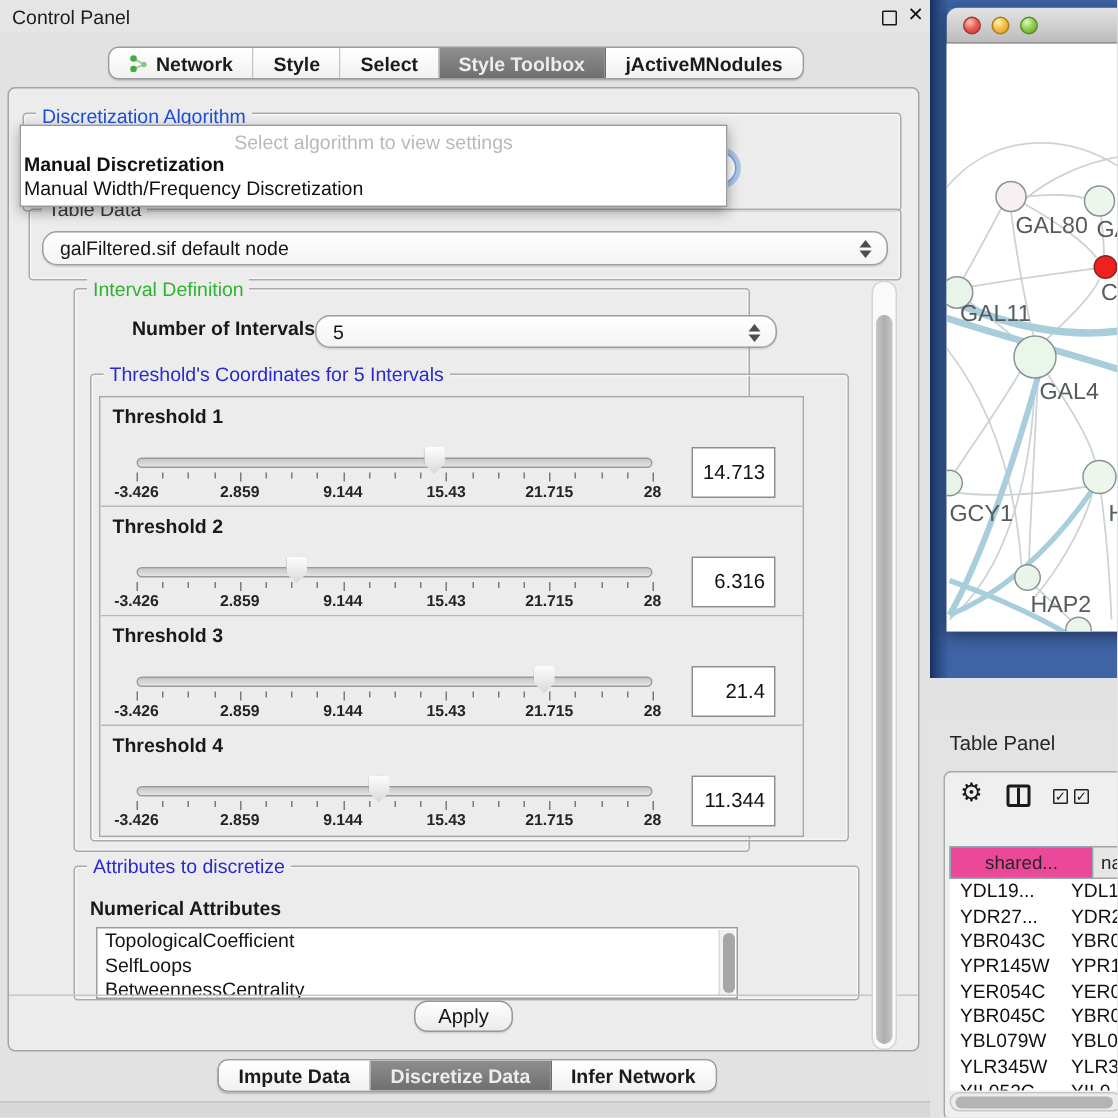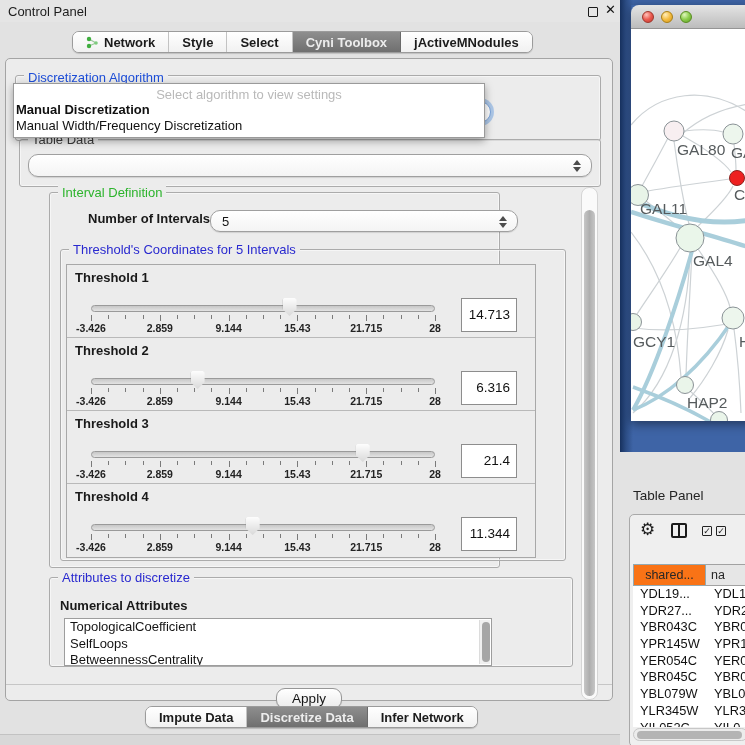--- a/index.html
+++ b/index.html
@@ -62,21 +62,21 @@
   .tick-lab { position:absolute; top:57px; width:48px; margin-left:-24px; text-align:center; font-size:10.5px; font-weight:700; color:#232323; }
   .thr-value { position:absolute; left:394px; top:33px; width:56px; height:34px; background:#fff; border:1px solid #8d8d8d; font-size:13.5px; color:#111; text-align:right; line-height:32px; padding-right:6px; }
 
   .attr-group { left:43px; top:518px; width:524px; height:90px; }
   .attr-title { position:absolute; left:10px; top:20px; font-size:13px; font-weight:700; color:#191919; }
   .listbox { position:absolute; left:14px; top:40px; width:428px; height:48px; background:#fff; border:1px solid #9d9d9d; overflow:hidden; }
   .list-item { font-size:13px; color:#141414; line-height:16.5px; padding-left:5px; white-space:nowrap; cursor:default; }
   .list-scroll { position:absolute; right:1px; top:1px; bottom:1px; width:11px; background:#f0f0f0; border-left:1px solid #dcdcdc; }
   .list-thumb { position:absolute; left:1.5px; top:2px; width:8px; height:40px; border-radius:4px; background:#a6a6a6; }
 
-  .apply-bar { position:absolute; left:0; right:0; top:625px; height:33px; border-top:1px solid #c6c6c6; }
+  .apply-bar { position:absolute; left:0; right:0; top:604px; height:33px; border-top:1px solid #c6c6c6; }
   .apply-btn { display:block; margin:3px auto 0; width:66px; height:21px; font-family:inherit; font-size:13.5px; color:#141414; background:linear-gradient(#ffffff,#ebebeb); border:1px solid #969696; border-radius:9px; box-shadow:0 1px 1px rgba(0,0,0,.12); cursor:pointer; }
 
   .v-scroll { position:absolute; left:575px; top:128px; width:17px; height:513px; background:#fafafa; border:1px solid #d5d5d5; border-radius:8px; }
   .v-thumb { position:absolute; left:2px; top:22px; width:11px; height:486px; border-radius:6px; background:linear-gradient(90deg,#c6c6c6,#aeaeae 50%,#c6c6c6); }
 
   .bottom-tabs { position:absolute; left:145px; top:706px; height:22px; display:flex; border:1px solid #9b9b9b; border-radius:7px; overflow:hidden; background:#fff; box-shadow:0 1px 1px rgba(0,0,0,.18); }
   .cp-bottomstrip { position:absolute; left:0; right:0; top:734px; bottom:0; background:#d8d8d8; border-top:1px solid #c2c2c2; }
 
   
   .right { position:absolute; left:620px; top:0; width:125px; height:745px; overflow:hidden; }
@@ -90,21 +90,21 @@
   .net-canvas { position:absolute; left:0; top:24px; width:130px; height:392px; background:#fff; overflow:hidden; cursor:crosshair; }
 
   .table-region { position:absolute; left:0; top:466px; width:125px; height:293px; background:#e3e3e3;margin-top:14px; }
   .tp-title { position:absolute; left:13px; top:8px; font-size:13.5px; color:#242424; }
   .tp-box { position:absolute; left:9px; top:34px; width:122px; height:233px; background:#efefef; border:1px solid #a9a9a9; border-radius:5px; }
   .gear { position:absolute; left:10px; top:4px; font-size:17px; color:#1c1c1c; cursor:pointer; }
   .cols-icon { position:absolute; left:41px; top:8px; width:16px; height:15px; border:2px solid #1a1a1a; border-radius:2px; cursor:pointer; }
   .cols-icon::after { content:""; position:absolute; left:5px; top:0; width:2px; height:11px; background:#1a1a1a; }
   .cb-icon { position:absolute; top:11px; width:10px; height:10px; border:1.6px solid #222; border-radius:1px; font-size:9px; line-height:8px; text-align:center; color:#222; font-weight:700; cursor:pointer; }
   .tp-header { position:absolute; left:3px; top:49px; right:0; height:22px; display:flex; font-size:12.5px; color:#262626; }
-  .tp-hc1 { width:73px; background:#f97316; border:1px solid #93a9b2; text-align:center; line-height:20px; }
+  .tp-hc1 { width:96px; background:#ec4899; border:1px solid #93a9b2; text-align:center; line-height:20px; }
   .tp-hc2 { flex:1; background:#e6e6e6; border:1px solid #a2a2a2; border-left:none; line-height:20px; padding-left:5px; }
   .tp-rows { position:absolute; left:3px; top:71px; right:0; height:141px; background:#fff; overflow:hidden; font-size:12.8px; color:#111; }
   .tp-row { display:flex; height:16.7px; line-height:16.7px; cursor:default; }
   .tp-c1 { width:75px; padding-left:7px; white-space:nowrap; overflow:hidden; }
   .tp-c2 { flex:1; padding-left:6px; white-space:nowrap; overflow:hidden; }
   .tp-hscroll { position:absolute; left:3px; right:2px; top:213px; height:13px; background:#ececec; border:1px solid #c7c7c7; border-radius:7px; }
   .tp-hthumb { position:absolute; left:3px; top:1.5px; height:8px; width:calc(100% - 8px); border-radius:4px; background:#b4b4b4; }
 
   .net-icon { width:13px; height:13px; }
 </style>
@@ -131,21 +131,21 @@
           </svg>
           <span>Network</span>
         </div>
         <div class="tab">
           <span>Style</span>
         </div>
         <div class="tab">
           <span>Select</span>
         </div>
         <div class="tab selected">
-          <span>Cyni Toolbox</span>
+          <span>Style Toolbox</span>
         </div>
         <div class="tab">
           <span>jActiveMNodules</span>
         </div>
       </div>
 
     <div class="cp-main">
 
       <div class="group disc-group">
         <span class="group-label disc-label">Discretization Algorithm</span>
@@ -156,20 +156,21 @@
         <div class="popup-placeholder">Select algorithm to view settings</div>
         <div id="popupOptions">
             <div class="popup-opt first">Manual Discretization</div>
             <div class="popup-opt">Manual Width/Frequency Discretization</div>
           </div>
       </div>
 
       <div class="group td-group">
         <span class="group-label">Table Data</span>
         <div class="combo td-combo">
+          <span class="val">galFiltered.sif default node</span>
           <span class="spinner">
               <i class="up"></i>
               <i class="dn"></i>
             </span>
         </div>
       </div>
 
       <div class="group interval-group">
         <span class="group-label green-label">Interval Definition</span>
         <span class="ni-label">Number of Intervals</span>

